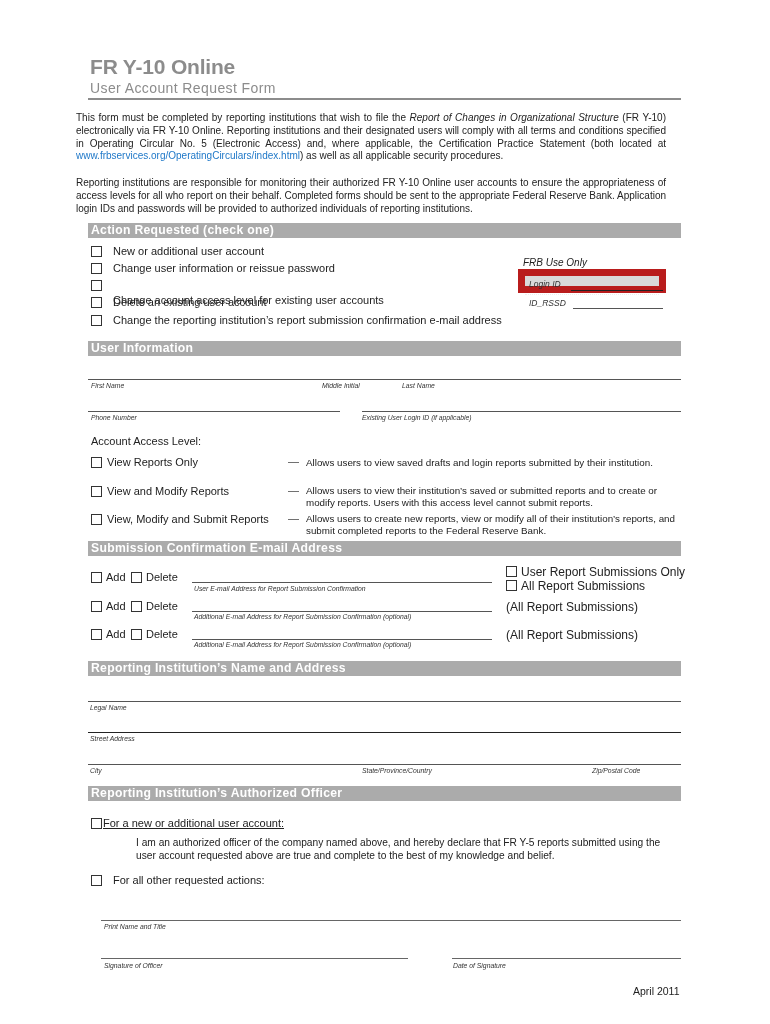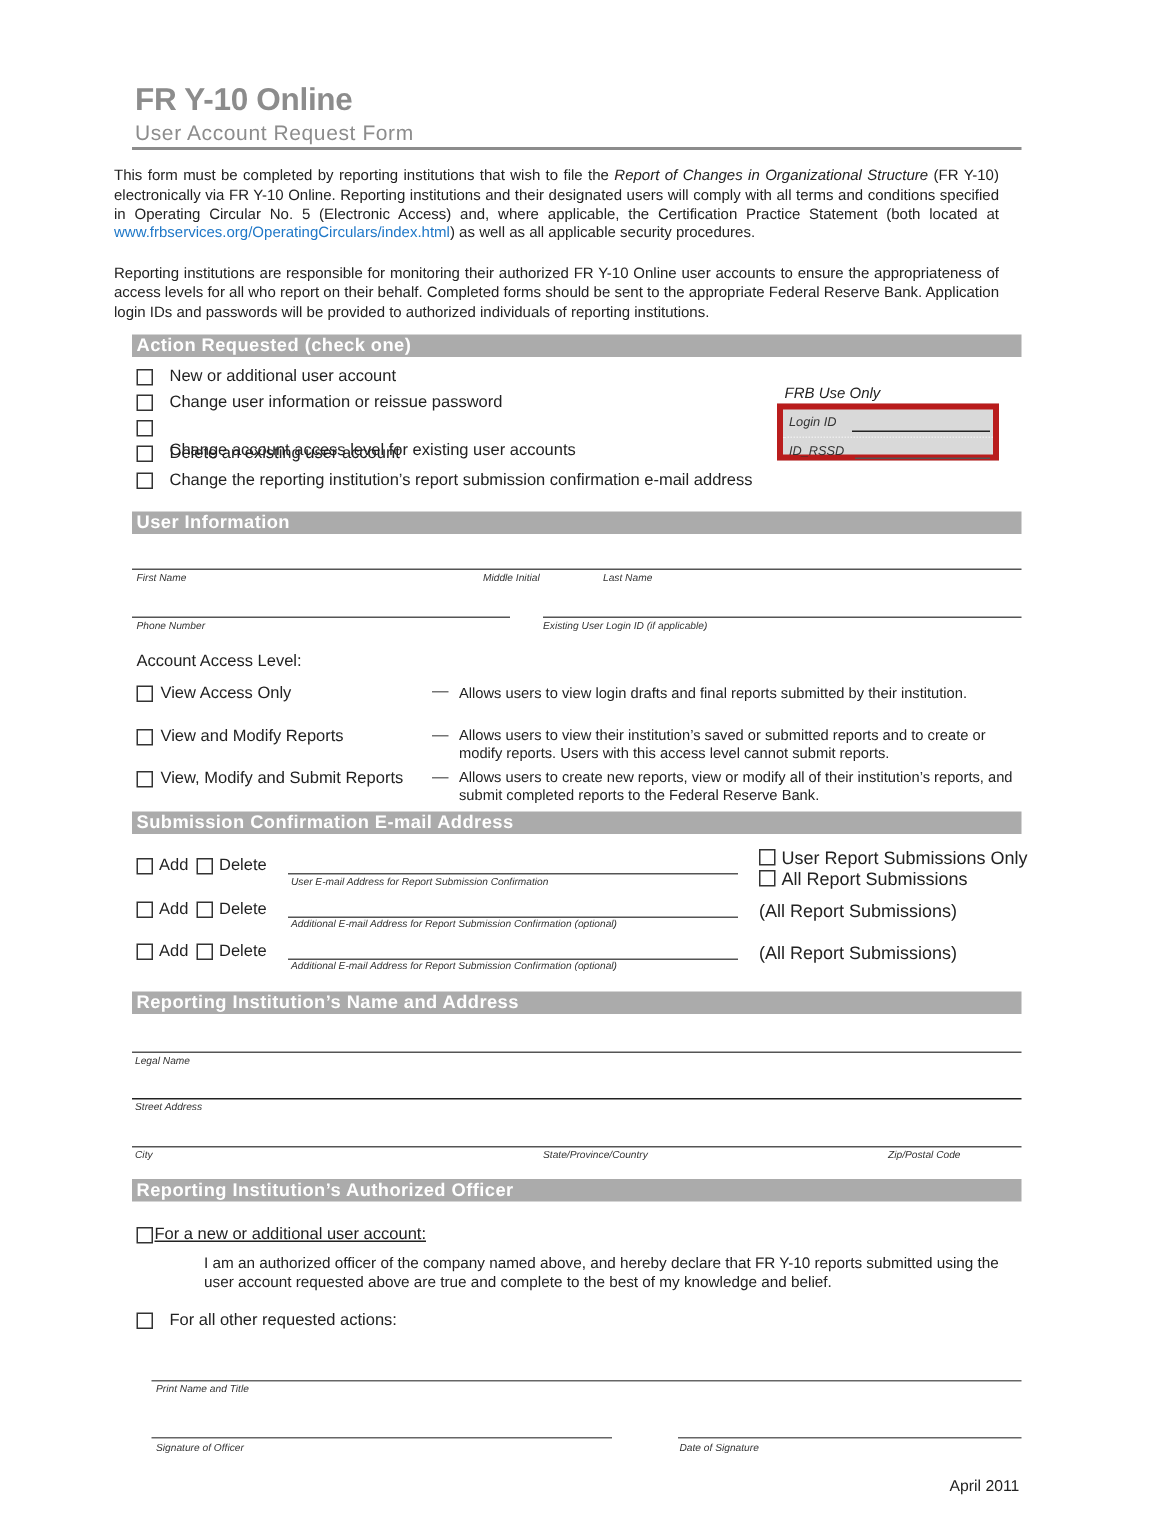--- a/index.html
+++ b/index.html
@@ -11,21 +11,21 @@
   .title-rule { left: 88px; top: 98px; width: 593px; height: 2px; background: #8c8c8c; }
   .para { left: 76px; width: 590px; font-size: 10px; line-height: 12.8px; color: #222; text-align: justify; }
   .para a { color: #1f78c8; text-decoration: none; }
   .bar { left: 88px; width: 593px; height: 15px; background: #ababab; color: #fff; font-weight: bold;
          font-size: 12.2px; line-height: 15px; padding-left: 3px; box-sizing: border-box; letter-spacing: 0.3px; }
   .cb { width: 9px; height: 9px; border: 1.3px solid #333; background: #fff; box-sizing: content-box; cursor: pointer; }
   .lbl { font-size: 11px; color: #222; white-space: nowrap; }
   .small-i { font-size: 6.8px; font-style: italic; color: #333; white-space: nowrap; }
   .rule { height: 1.4px; background: #555; }
   .frb-title { left: 523px; top: 257px; font-size: 10px; font-style: italic; font-weight: normal; color: #222; }
-  .frb-box { left: 518px; top: 269px; width: 148px; height: 38px; background: #d9d9d9; border: 4px solid #b91c1c; box-sizing: border-box; }
+  .frb-box { left: 518px; top: 269px; width: 148px; height: 24px; background: #d9d9d9; border: 7px solid #b91c1c; box-sizing: border-box; }
   .frb-row { position: absolute; left: 4px; font-size: 8.5px; font-style: italic; color: #333; white-space: nowrap; }
   .frb-line { position: absolute; height: 1px; background: #222; }
   .dash { font-size: 11px; color: #444; }
   .desc { font-size: 9.8px; line-height: 12.4px; color: #222; }
   .footer { left: 633px; top: 985px; font-size: 10.5px; color: #222; }
 </style>
 </head>
 <body>
 
 <div class="abs title">FR Y-10 Online</div>
@@ -65,23 +65,23 @@
 <div class="abs small-i" style="left:402px; top:382px;">Last Name</div>
 
 <div class="abs rule" style="left:88px; top:411px; width:252px;"></div>
 <div class="abs small-i" style="left:91px; top:414px;">Phone Number</div>
 <div class="abs rule" style="left:362px; top:411px; width:319px;"></div>
 <div class="abs small-i" style="left:362px; top:414px;">Existing User Login ID (if applicable)</div>
 
 <div class="abs lbl" style="left:91px; top:435px;">Account Access Level:</div>
 
 <div class="abs cb" style="left:91px; top:457px;"></div>
-<div class="abs lbl" style="left:107px; top:456px;">View Access Only</div>
+<div class="abs lbl" style="left:107px; top:456px;">View Reports Only</div>
 <div class="abs dash" style="left:288px; top:455px;">—</div>
-<div class="abs desc" style="left:306px; top:457px; width:370px;">Allows users to view login drafts and final reports submitted by their institution.</div>
+<div class="abs desc" style="left:306px; top:457px; width:370px;">Allows users to view saved drafts and login reports submitted by their institution.</div>
 
 <div class="abs cb" style="left:91px; top:486px;"></div>
 <div class="abs lbl" style="left:107px; top:485px;">View and Modify Reports</div>
 <div class="abs dash" style="left:288px; top:484px;">—</div>
 <div class="abs desc" style="left:306px; top:485px; width:370px;">Allows users to view their institution’s saved or submitted reports and to create or modify reports. Users with this access level cannot submit reports.</div>
 
 <div class="abs cb" style="left:91px; top:514px;"></div>
 <div class="abs lbl" style="left:107px; top:513px;">View, Modify and Submit Reports</div>
 <div class="abs dash" style="left:288px; top:512px;">—</div>
 <div class="abs desc" style="left:306px; top:513px; width:370px;">Allows users to create new reports, view or modify all of their institution’s reports, and submit completed reports to the Federal Reserve Bank.</div>
@@ -123,21 +123,21 @@
 <div class="abs small-i" style="left:90px; top:735px;">Street Address</div>
 <div class="abs rule" style="left:88px; top:764px; width:593px;"></div>
 <div class="abs small-i" style="left:90px; top:767px;">City</div>
 <div class="abs small-i" style="left:362px; top:767px;">State/Province/Country</div>
 <div class="abs small-i" style="left:592px; top:767px;">Zip/Postal Code</div>
 
 <div class="abs bar" style="top:786px;">Reporting Institution’s Authorized Officer</div>
 
 <div class="abs cb" style="left:91px; top:818px;"></div>
 <div class="abs lbl" style="left:103px; top:817px;text-decoration:underline;">For a new or additional user account:</div>
-<div class="abs desc" style="left:136px; top:836px; width:545px; font-size:10.2px; line-height:13px;">I am an authorized officer of the company named above, and hereby declare that FR Y-10 reports submitted using the user account requested above are true and complete to the best of my knowledge and belief.</div>
+<div class="abs desc" style="left:136px; top:836px; width:545px; font-size:10.2px; line-height:13px;">I am an authorized officer of the company named above, and hereby declare that FR Y-5 reports submitted using the user account requested above are true and complete to the best of my knowledge and belief.</div>
 <div class="abs cb" style="left:91px; top:875px;"></div>
 <div class="abs lbl" style="left:113px; top:874px;">For all other requested actions:</div>
 
 <div class="abs rule" style="left:101px; top:920px; width:580px; background:#666;"></div>
 <div class="abs small-i" style="left:104px; top:923px;">Print Name and Title</div>
 <div class="abs rule" style="left:101px; top:958px; width:307px; background:#666;"></div>
 <div class="abs small-i" style="left:104px; top:962px;">Signature of Officer</div>
 <div class="abs rule" style="left:452px; top:958px; width:229px; background:#666;"></div>
 <div class="abs small-i" style="left:453px; top:962px;">Date of Signature</div>
 

